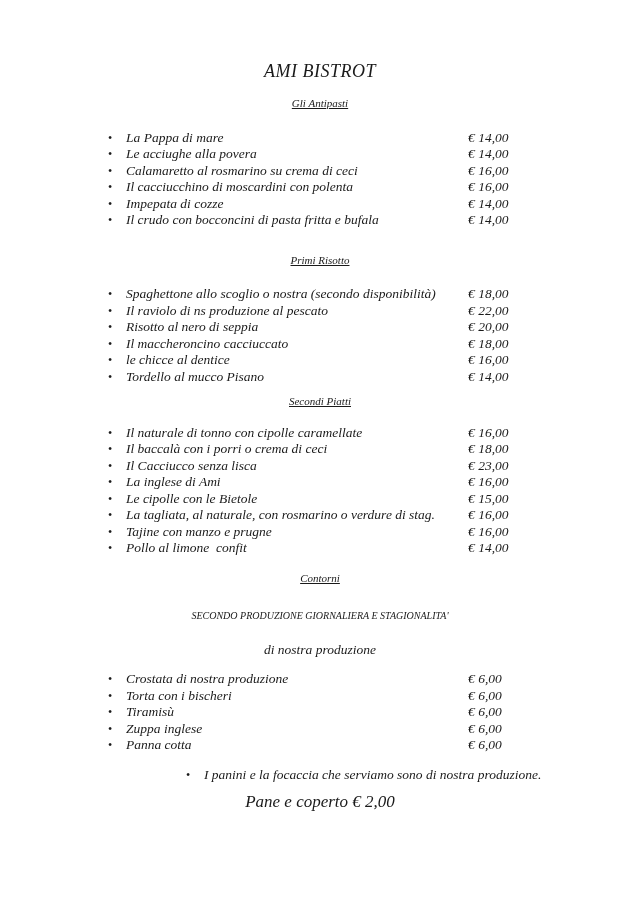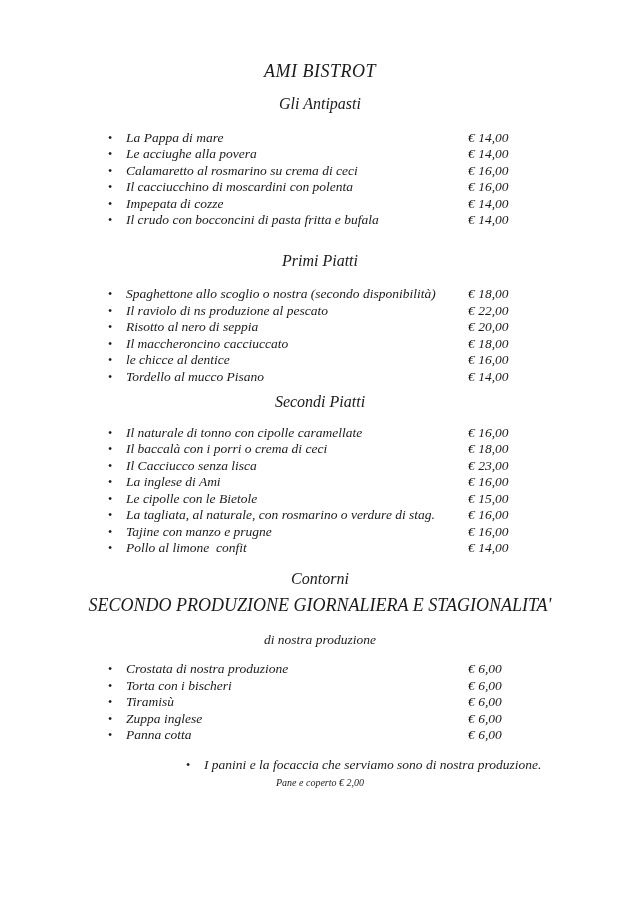--- a/index.html
+++ b/index.html
@@ -17,31 +17,32 @@
   }
   .doc-title {
     margin-top: 62px;
     text-align: center;
     font-size: 18px;
     line-height: 18px;
     letter-spacing: 0.5px;
   }
   .section-heading {
     text-align: center;
-    font-size: 16px;
-    line-height: 13.5px;
+    font-size: 11px;
+    line-height: 13.5px;
+    text-decoration: underline;
   }
   .h-antipasti { margin-top: 17px; }
   .h-primi     { margin-top: 25px; }
   .h-secondi   { margin-top: 10px; }
   .h-contorni  { margin-top: 15px; }
   .contorni-note {
-    margin-top: 14px;
-    text-align: center;
-    font-size: 18px;
+    margin-top: 24px;
+    text-align: center;
+    font-size: 10px;
     line-height: 13.5px;
   }
   .dessert-heading-block {
     margin-top: 19px;
     text-align: center;
     font-size: 13.5px;
     line-height: 15.5px;
   }
   .menu-list { width: 100%; }
   .list-antipasti { margin-top: 19px; }
@@ -69,23 +70,23 @@
   .item-price { flex: 1; text-align: left; }
   .footer-note-row {
     margin-top: 14px;
     display: flex;
     align-items: baseline;
     font-size: 13.5px;
     line-height: 13.5px;
     padding-left: 160px;
   }
   .cover-line {
-    margin-top: 4px;
-    text-align: center;
-    font-size: 10px;
+    margin-top: 13px;
+    text-align: center;
+    font-size: 17px;
     line-height: 13.5px;
   }
 </style>
 </head>
 <body>
 
 <div class="page">
 
   <div class="doc-title">AMI BISTROT</div>
 
@@ -116,21 +117,21 @@
       <span class="item-name">Impepata di cozze</span>
       <span class="item-price">€ 14,00</span>
     </div>
     <div class="row">
       <span class="bullet">•</span>
       <span class="item-name">Il crudo con bocconcini di pasta fritta e bufala</span>
       <span class="item-price">€ 14,00</span>
     </div>
   </div>
 
-  <div class="section-heading h-primi">Primi Piatti</div>
+  <div class="section-heading h-primi">Primi Risotto</div>
   <div class="menu-list list-primi">
     <div class="row">
       <span class="bullet">•</span>
       <span class="item-name">Spaghettone allo scoglio o nostra (secondo disponibilità)</span>
       <span class="item-price">€ 18,00</span>
     </div>
     <div class="row">
       <span class="bullet">•</span>
       <span class="item-name">Il raviolo di ns produzione al pescato</span>
       <span class="item-price">€ 22,00</span>

